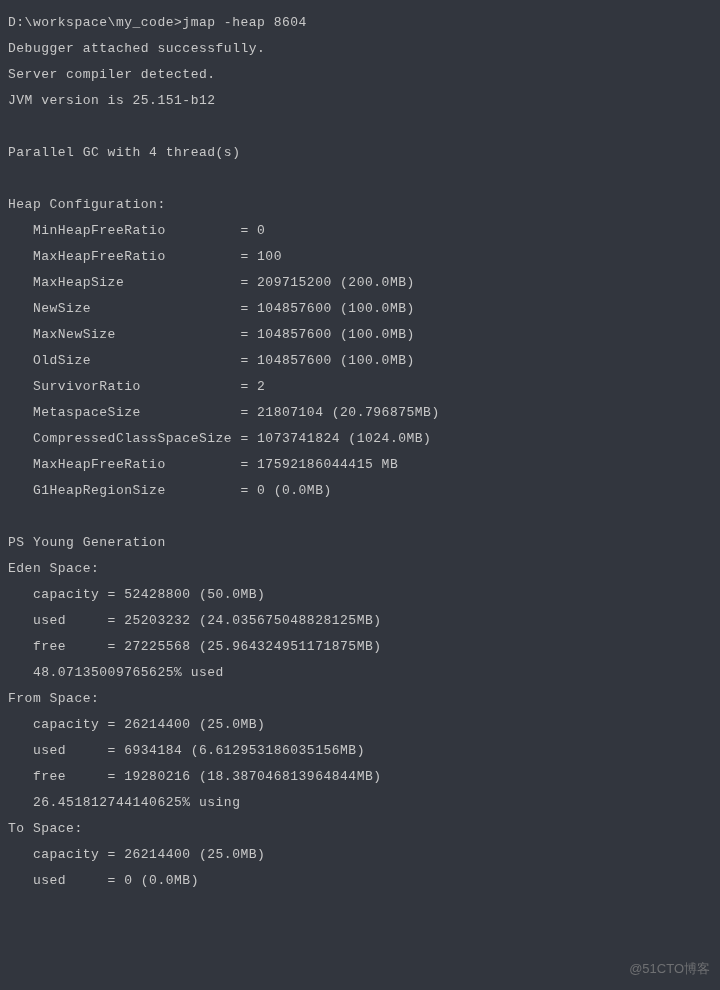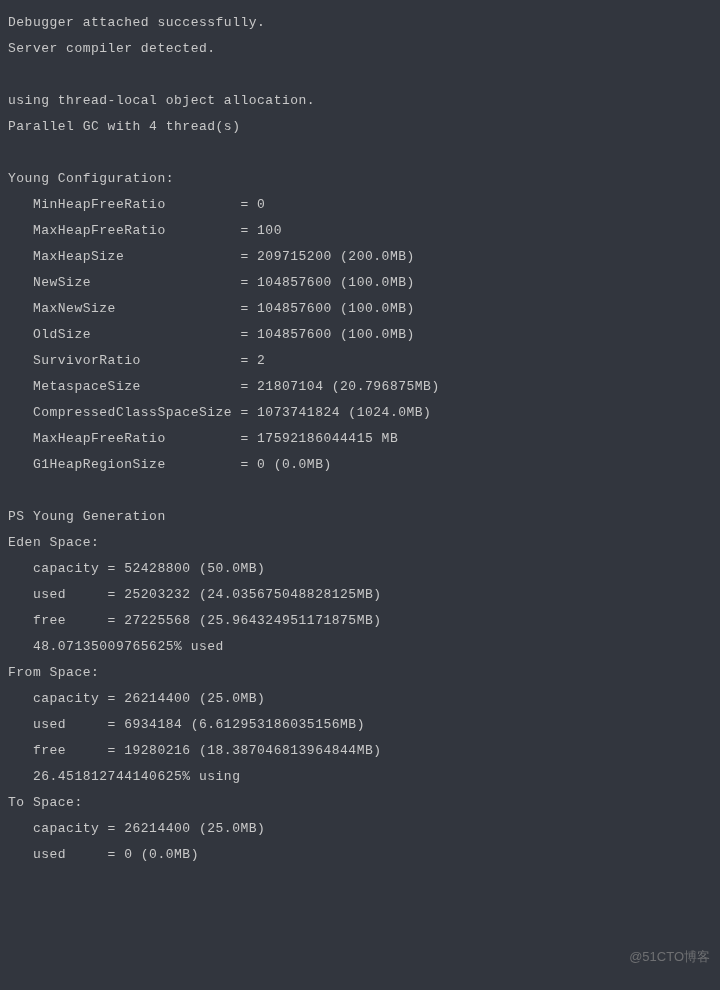--- a/index.html
+++ b/index.html
@@ -16,39 +16,40 @@
   }
   .terminal {
     padding: 10px 8px;
     line-height: 26px;
     letter-spacing: 0.5px;
   }
   .line { white-space: pre; }
   .blank { height: 26px; }
   .watermark {
     position: absolute;
-    bottom: 24px;
+    bottom: 12px;
     right: 10px;
     color: #888;
     font-size: 13px;
     font-family: sans-serif;
     opacity: 0.7;
   }
 </style>
 </head>
 <body>
 
 <div class="terminal">
+  <div class="line"><span>D:\workspace\my_code&gt;</span><span>jmap -heap 8604</span></div>
   <div class="line">Debugger attached successfully.</div>
   <div class="line">Server compiler detected.</div>
+  <div class="line">JVM version is 25.151-b12</div>
   <div class="blank"></div>
-  <div class="line">using thread-local object allocation.</div>
   <div class="line">Parallel GC with 4 thread(s)</div>
   <div class="blank"></div>
-  <div class="line">Young Configuration:</div>
+  <div class="line">Heap Configuration:</div>
 
   <div class="line">   <span>MinHeapFreeRatio        </span> <span>= 0</span></div>
   <div class="line">   <span>MaxHeapFreeRatio        </span> <span>= 100</span></div>
   <div class="line">   <span>MaxHeapSize             </span> <span>= 209715200 (200.0MB)</span></div>
   <div class="line">   <span>NewSize                 </span> <span>= 104857600 (100.0MB)</span></div>
   <div class="line">   <span>MaxNewSize              </span> <span>= 104857600 (100.0MB)</span></div>
   <div class="line">   <span>OldSize                 </span> <span>= 104857600 (100.0MB)</span></div>
   <div class="line">   <span>SurvivorRatio           </span> <span>= 2</span></div>
   <div class="line">   <span>MetaspaceSize           </span> <span>= 21807104 (20.796875MB)</span></div>
   <div class="line">   <span>CompressedClassSpaceSize</span> <span>= 1073741824 (1024.0MB)</span></div>

